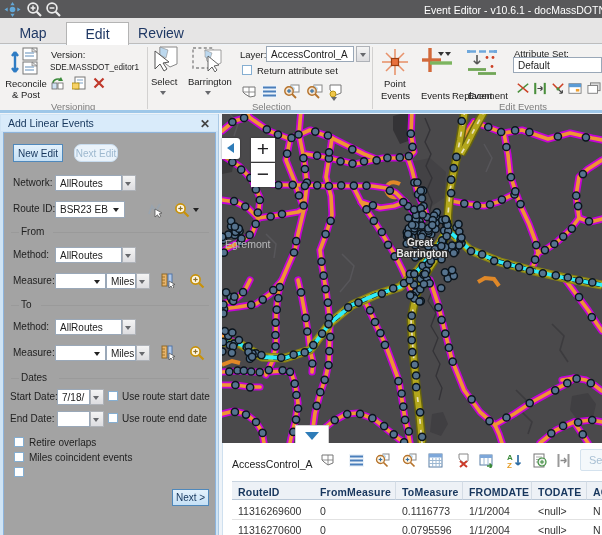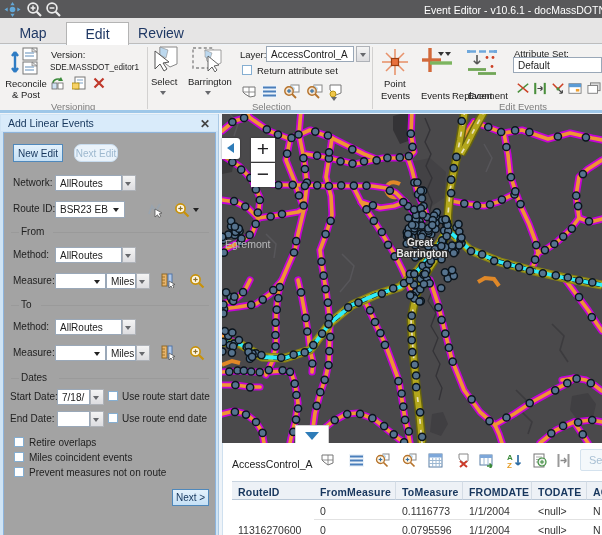--- a/index.html
+++ b/index.html
@@ -364,21 +364,20 @@
         <div class="cbtn" style="left:86px;top:278px;width:14px;height:16px;">
           <div class="caret" style="left:2px;top:6px;"></div>
         </div>
         <div class="checkbox" style="left:104px;top:280px;"></div>
         <div class="lbl" style="left:118px;top:280px;">Use route end date</div>
         <div class="checkbox" style="left:10px;top:304px;"></div>
         <div class="lbl" style="left:25px;top:304px;">Retire overlaps</div>
         <div class="checkbox" style="left:10px;top:319px;"></div>
         <div class="lbl" style="left:25px;top:319px;">Miles coincident events</div>
         <div class="checkbox" style="left:10px;top:334px;"></div>
-        <div class="lbl" style="left:25px;top:334px;">Prevent measures not on route</div>
         <div class="btn-blue" style="left:168px;top:356px;width:37px;height:17px;line-height:16px;">Next &gt;</div>
   </div>
 </div>
 
 <div id="map"><svg xmlns="http://www.w3.org/2000/svg" width="380" height="329" viewBox="0 0 380 329">
         <rect width="380" height="329" fill="#4a494b"></rect>
         <path d="M171,2 L186,-2 L193,12 L189,26 L178,30 L171,16 Z" fill="#343336"></path>
         <path d="M0,34 L13,40 L10,58 L0,60 Z" fill="#3a393b"></path>
         <path d="M350,282 L366,279 L374,290 L371,304 L356,307 L348,296 Z" fill="#403f42"></path>
         <path d="M210,300 L221,298 L226,310 L219,322 L208,318 Z" fill="#403f42"></path>
@@ -922,20 +921,21 @@
         <path d="M4.5 7.5 L10.5 7.5 M10.5 7.5 L8 5 M10.5 7.5 L8 10" stroke="#888" stroke-width="1.3" fill="none"></path>
       </svg>
       <div style="position:absolute;left:357px;top:6px;width:60px;height:22px;background:#f4f8fb;border:1px solid #d4e2ee;border-radius:2px;color:#a9c0d4;font-size:11px;padding:4px 0 0 8px;">Sele</div>
   <div id="attr-table">
     <div class="th" style="left:0px;width:96px;">RouteID</div>
     <div class="th" style="left:82px;width:82px;">FromMeasure</div>
     <div class="th" style="left:164px;width:67px;">ToMeasure</div>
     <div class="th" style="left:231px;width:69px;">FROMDATE</div>
     <div class="th" style="left:300px;width:55px;">TODATE</div>
     <div class="th" style="left:355px;width:25px;">AC</div>
+    <div class="td" style="left:0px;top:20px;width:82px;">11316269600</div>
     <div class="td" style="left:82px;top:20px;width:82px;">0</div>
     <div class="td" style="left:164px;top:20px;width:67px;">0.1116773</div>
     <div class="td" style="left:231px;top:20px;width:69px;">1/1/2004</div>
     <div class="td" style="left:300px;top:20px;width:55px;">&lt;null&gt;</div>
     <div class="td" style="left:355px;top:20px;width:25px;">N</div>
     <div class="td" style="left:0px;top:39px;width:82px;">11316270600</div>
     <div class="td" style="left:82px;top:39px;width:82px;">0</div>
     <div class="td" style="left:164px;top:39px;width:67px;">0.0795596</div>
     <div class="td" style="left:231px;top:39px;width:69px;">1/1/2004</div>
     <div class="td" style="left:300px;top:39px;width:55px;">&lt;null&gt;</div>

